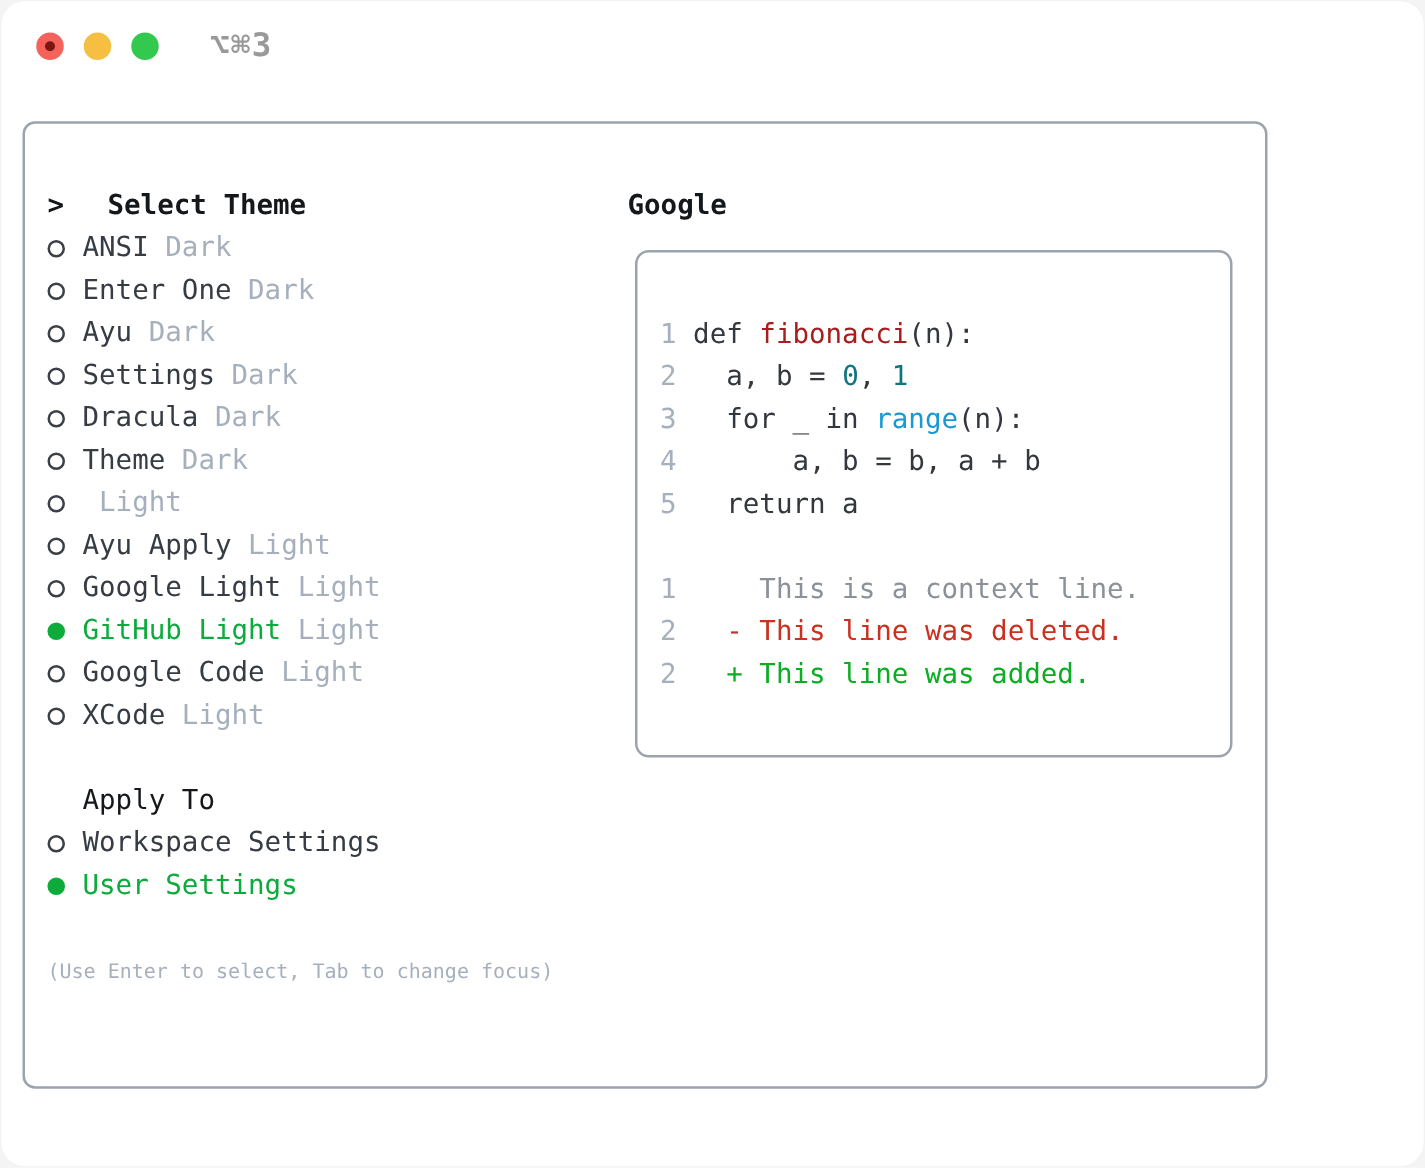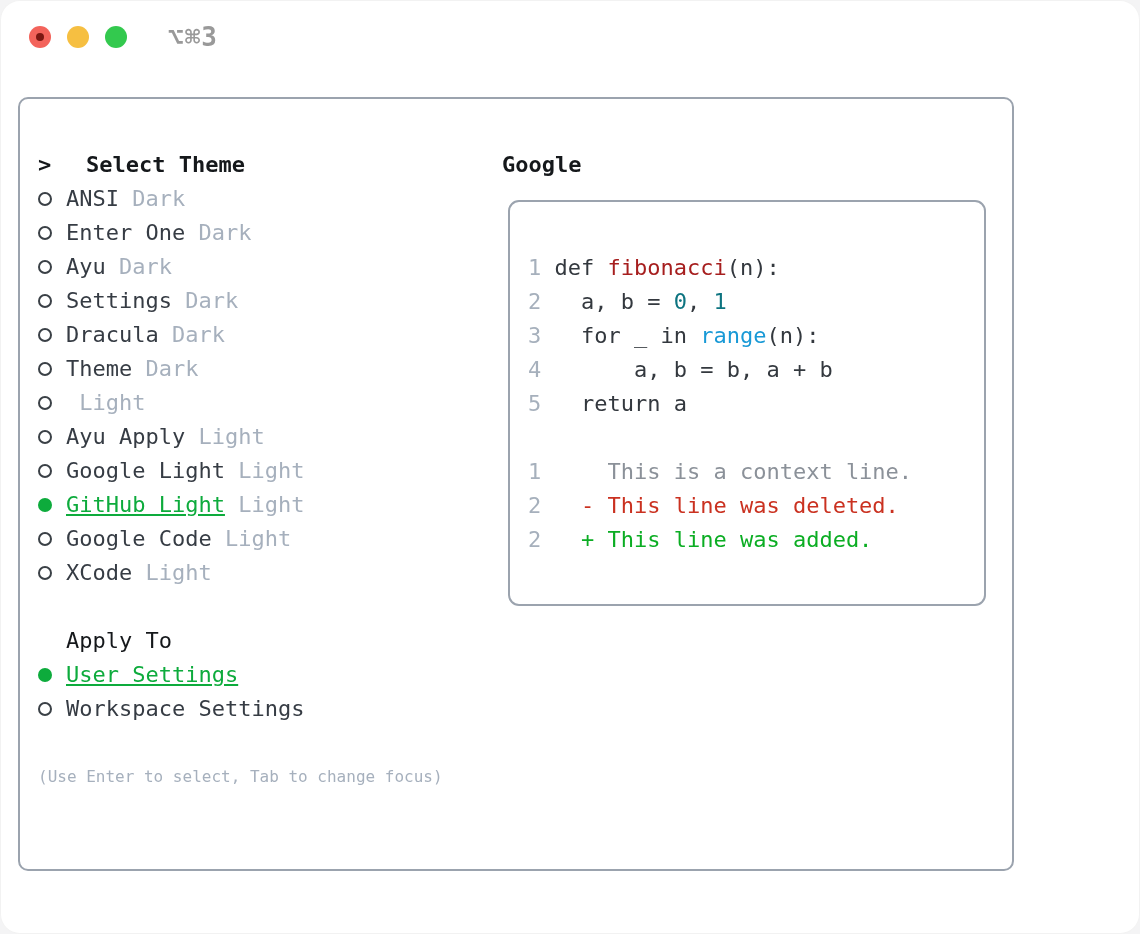--- a/index.html
+++ b/index.html
@@ -30,21 +30,21 @@
   .left-col {
     position:absolute; left:18px; top:49px; font-size:22px; line-height:34px;
     width:440px;
   }
   .row { display:flex; align-items:center; height:34px; }
   .marker { width:28px; flex:0 0 28px; display:flex; align-items:center; }
   .prompt { font-weight:bold; color:var(--header-black,#15181b); }
   .circle { width:14px; height:14px; border:2px solid #3a4046; border-radius:50%; }
   .circle.on { border:none; background:var(--accent-green,#0dab3c); }
   .name { color:var(--text-dark,#363c44); white-space:pre; }
-  .name.sel { color:var(--accent-green,#0dab3c);text-decoration:underline; }
+  .name.sel { color:var(--accent-green,#0dab3c); }
   .suffix { color:var(--muted-gray,#a6b0bd); margin-left:1ch; white-space:pre; }
   .hdr-label { font-weight:bold; color:var(--header-black,#15181b);margin-left:20px; }
   .section-label { color:var(--header-black,#15181b); }
   .spacer { height:34px; }
   .help {
     color:var(--muted-gray,#a6b0bd); width:420px; margin-left:0;
     font-size:16px; line-height:34px;
   }
   
   .preview-label {
@@ -174,29 +174,29 @@
           </div>
         </div>
       <div class="spacer"></div>
       <div class="row">
         <span class="marker"></span>
         <span class="section-label">Apply To</span>
       </div>
       <div id="apply-items">
           <div class="row">
             <span class="marker">
+              <span class="circle"></span>
+            </span>
+            <span class="name">Workspace Settings</span>
+          </div>
+          <div class="row">
+            <span class="marker">
               <span class="circle on"></span>
             </span>
             <span class="name sel">User Settings</span>
-          </div>
-          <div class="row">
-            <span class="marker">
-              <span class="circle"></span>
-            </span>
-            <span class="name">Workspace Settings</span>
           </div>
         </div>
       <div class="spacer"></div>
       <div class="help">(Use Enter to select, Tab to change focus)</div>
     </div>
 
     <div class="preview-label">Google</div>
     <div class="preview-box">
       <div class="code" id="preview-code"><div class="code-line"><span class="ln">1</span><span class="seg-default">def </span><span class="seg-function">fibonacci</span><span class="seg-default">(n):</span></div><div class="code-line"><span class="ln">2</span><span class="seg-default">  a, b = </span><span class="seg-number">0</span><span class="seg-default">, </span><span class="seg-number">1</span></div><div class="code-line"><span class="ln">3</span><span class="seg-default">  for _ in </span><span class="seg-builtin">range</span><span class="seg-default">(n):</span></div><div class="code-line"><span class="ln">4</span><span class="seg-default">      a, b = b, a + b</span></div><div class="code-line"><span class="ln">5</span><span class="seg-default">  return a</span></div><div class="code-line"><span class="ln"></span></div><div class="code-line"><span class="ln">1</span><span class="seg-context">    This is a context line.</span></div><div class="code-line"><span class="ln">2</span><span class="seg-deleted">  - This line was deleted.</span></div><div class="code-line"><span class="ln">2</span><span class="seg-added">  + This line was added.</span></div></div>
     </div>

